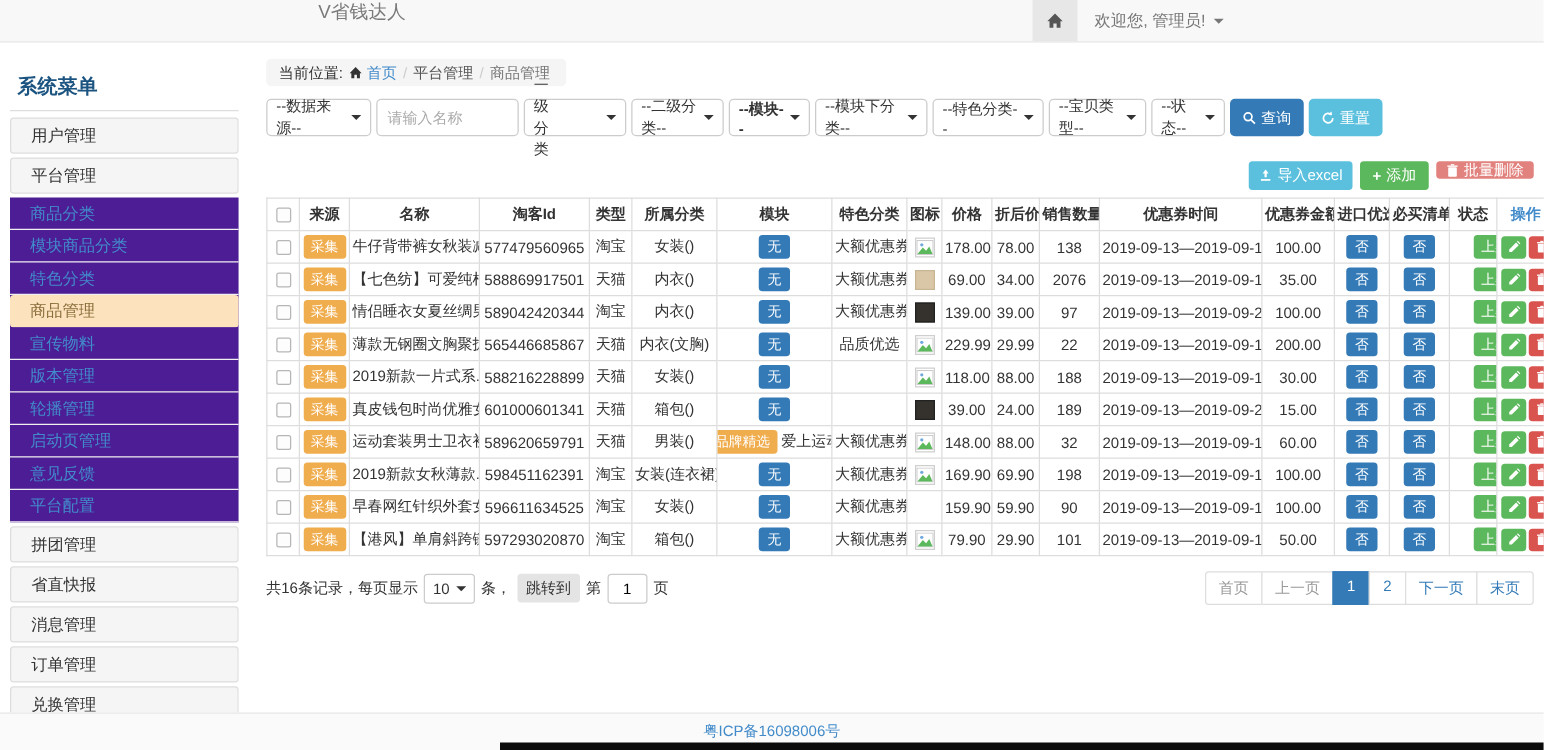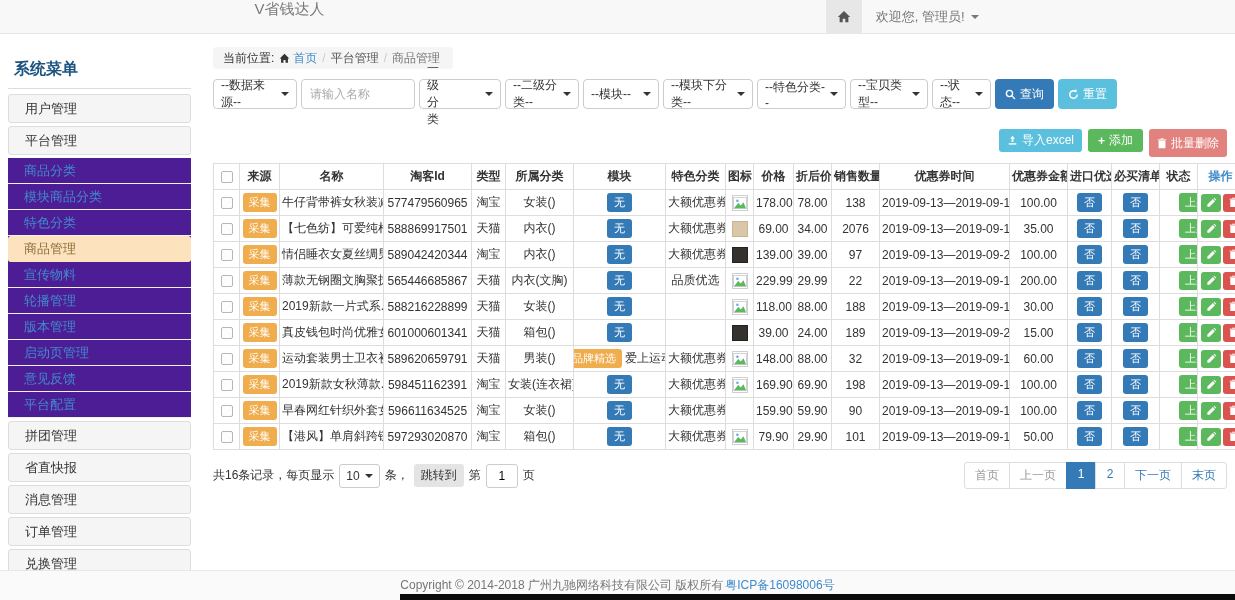--- a/index.html
+++ b/index.html
@@ -40,21 +40,21 @@
   .ftext { height:30px; width:114px; border:1px solid #ccc; border-radius:4px; padding:0 8px; font-size:12px; color:#555; flex:none; font-family:inherit; }
   .ftext::placeholder { color:#aaa; }
   .btn { border:none; border-radius:4px; color:#fff; font-size:12px; display:inline-flex; align-items:center; gap:4px; cursor:pointer; font-family:inherit; }
   .btn-query { background:#337ab7; height:30px; padding:0 10px; }
   .btn-reset { background:#5bc0de; height:30px; padding:0 10px; }
 
   
   .toolbar { display:flex; justify-content:flex-end; gap:6px; margin-top:20px; margin-bottom:6px; }
   .btn-import { background:#5bc0de; height:23px; padding:0 8px; border-radius:3px; }
   .btn-add { background:#5cb85c; height:23px; padding:0 10px; border-radius:3px; }
-  .btn-batch { background:#e2827e; height:28px; padding:0 8px; border-radius:3px; }
+  .btn-batch { background:#e2827e; height:14px; padding:0 8px; border-radius:3px; }
 
   
   table { border-collapse:collapse; width:1014px; table-layout:fixed; }
   th,td { border:1px solid #ddd; height:26px; text-align:center; font-size:12px; padding:1px 2px; overflow:hidden; white-space:nowrap; }
   th { font-weight:bold; color:#333; background:#fff; }
   th.op-hdr { color:#428bca; }
   td { color:#333; }
   .cb { display:inline-block; width:12px; height:12px; border:1px solid #b6b6b6; background:#fdfdfd; border-radius:2px; vertical-align:middle; cursor:pointer; }
   .badge-orange { background:#f0ad4e; color:#fff; border-radius:3px; padding:2px 6px; font-size:11px; display:inline-block; }
   .badge-blue { background:#337ab7; color:#fff; border-radius:3px; padding:2px 7px; font-size:11px; display:inline-block; cursor:pointer; }
@@ -116,22 +116,22 @@
   <aside class="sidebar">
     <div class="sidebar-title">系统菜单</div>
     <div class="panel-hdr">用户管理</div>
     <div class="panel-hdr">平台管理</div>
     <div class="submenu" id="platform-items">
         <a class="side-link">商品分类</a>
         <a class="side-link">模块商品分类</a>
         <a class="side-link">特色分类</a>
         <a class="side-link active">商品管理</a>
         <a class="side-link">宣传物料</a>
+        <a class="side-link">版本管理</a>
         <a class="side-link">轮播管理</a>
-        <a class="side-link">版本管理</a>
         <a class="side-link">启动页管理</a>
         <a class="side-link">意见反馈</a>
         <a class="side-link">平台配置</a>
       </div>
     <div id="sidebar-after">
         <div class="panel-hdr">拼团管理</div>
         <div class="panel-hdr">省直快报</div>
         <div class="panel-hdr">消息管理</div>
         <div class="panel-hdr">订单管理</div>
         <div class="panel-hdr">兑换管理</div>
@@ -161,21 +161,21 @@
             <span>--数据来源--</span>
             <span class="caret-sm"></span>
           </div></span>
       <input class="ftext" type="text" placeholder="请输入名称" style="">
       <span id="fgroup2" style="display:contents;"><div class="fsel" style="width: 82px; gap: 33px;">
             <span>一级分类</span>
             <span class="caret-sm"></span>
           </div><div class="fsel" style="width: 74px;">
             <span>--二级分类--</span>
             <span class="caret-sm"></span>
-          </div><div class="fsel" style="width: 76px;">
+          </div><div class="fsel" style="width: 65px; font-weight: bold;">
             <span>--模块--</span>
             <span class="caret-sm"></span>
           </div><div class="fsel" style="width: 90px;">
             <span>--模块下分类--</span>
             <span class="caret-sm"></span>
           </div><div class="fsel" style="width: 89px;">
             <span>--特色分类--</span>
             <span class="caret-sm"></span>
           </div><div class="fsel" style="width: 78px;">
             <span>--宝贝类型--</span>
@@ -684,16 +684,15 @@
           <a class="pg-btn">2</a>
           <a class="pg-btn">下一页</a>
           <a class="pg-btn">末页</a>
         </div>
     </div>
 
   </main>
 </div>
 
 <footer class="footer">
-  <span>Copyright © 2014-2018 广州九驰网络科技有限公司 版权所有</span>
   <a>粤ICP备16098006号</a>
 </footer>
 <div class="taskbar-strip"></div>
 
 </body></html>

